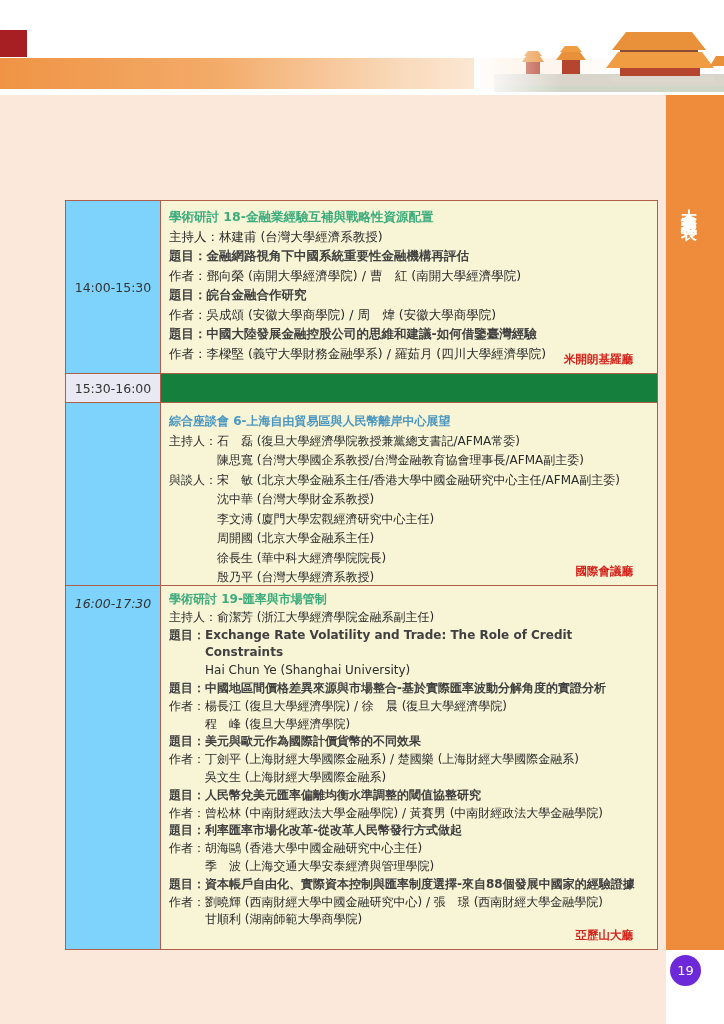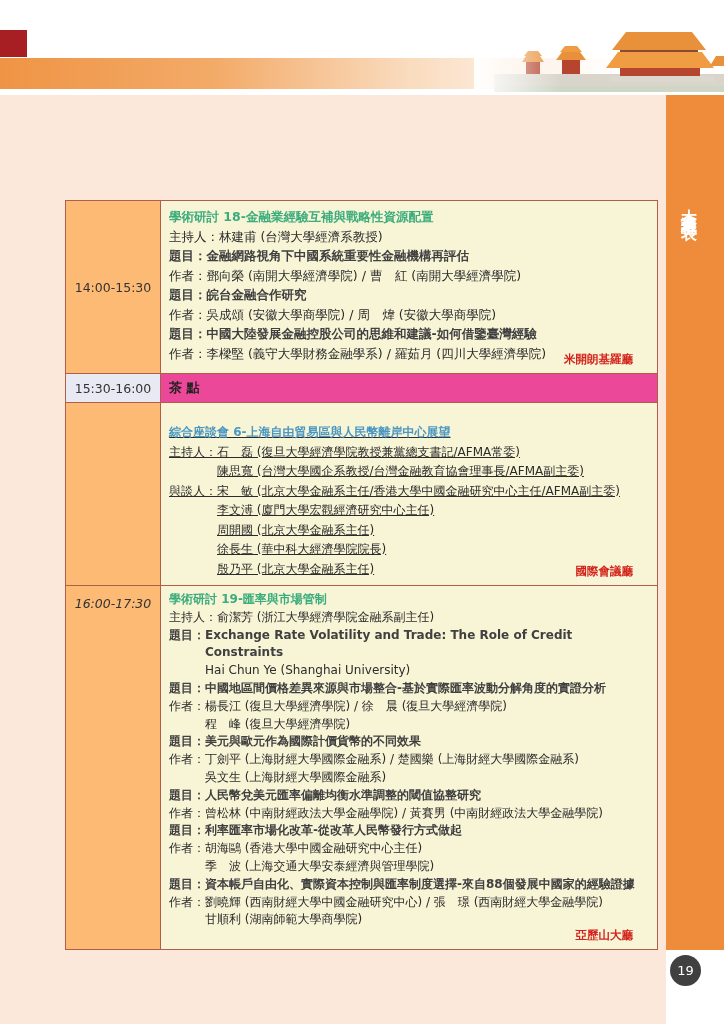--- a/index.html
+++ b/index.html
@@ -10,36 +10,36 @@
   .red-square{position:absolute;left:0;top:30px;width:27px;height:27px;background:#a81f23;}
   .orange-bar{position:absolute;left:0;top:58px;width:724px;height:31px;
       background:linear-gradient(90deg,#ef9445 0%,#f3ab69 30%,#f9d9ba 55%,#fdf0e3 72%,rgba(255,255,255,0) 85%);}
   .palace{position:absolute;right:0;top:22px;width:250px;height:74px;}
   
   #peach-bg{position:absolute;left:0;top:95px;width:666px;height:929px;background:#fbe8da;}
   #side-strip{position:absolute;left:666px;top:95px;width:58px;height:855px;background:#ef8c3c;}
   #side-title{position:absolute;left:678px;top:196px;writing-mode:vertical-rl;
       color:#fff;font-size:16px;letter-spacing:4px;font-weight:bold;}
   #page-badge{position:absolute;left:670px;top:955px;width:31px;height:31px;border-radius:50%;
-      background:#404040;color:#fff;font-size:13px;display:flex;align-items:center;justify-content:center;}
+      background:#6d28d9;color:#fff;font-size:13px;display:flex;align-items:center;justify-content:center;}
   
   #agenda{position:absolute;left:65px;top:200px;width:593px;border:1.5px solid #ae5e49;
       background:#f8f4d6;box-sizing:border-box;}
   .row{display:flex;border-top:1px solid #ae5e49;}
   .row:first-child{border-top:none;}
-  .cell-time{width:95px;flex:0 0 95px;background:#fdba74;border-right:1px solid #ae5e49;
+  .cell-time{width:95px;flex:0 0 95px;background:#7dd3fc;border-right:1px solid #ae5e49;
       display:flex;justify-content:center;font-size:12.5px;color:#333;box-sizing:border-box;}
   .cell-body{position:relative;flex:1;padding:0 6px 0 8px;box-sizing:border-box;overflow:hidden;}
   .r1{height:172px;} .r1 .cell-time{align-items:center;}
-  .r2{height:28px;background:#ec4899;} .r2 .cell-time{background:#e9e9f3;align-items:center;}
+  .r2{height:28px;background:#15803d;} .r2 .cell-time{background:#e9e9f3;align-items:center;}
   .r2 .cell-body{font-weight:bold;font-size:13px;line-height:28px;color:#222;}
   .r3{height:182px;}
   .r4{height:363px;} .r4 .cell-time{align-items:flex-start;padding-top:10px;font-style:italic;}
   .r1 .cell-body{padding-top:6px;font-size:12.5px;line-height:19.5px;}
-  .r3 .cell-body{padding-top:20px;font-size:12px;line-height:19.5px;text-decoration:underline;}
+  .r3 .cell-body{padding-top:9px;font-size:12px;line-height:19.5px;}
   .r4 .cell-body{padding-top:5px;font-size:12px;line-height:17.8px;}
   .ln{padding-left:3em;text-indent:-3em;}
   .ln.title-green{color:#3bac7c;font-weight:bold;padding-left:0;text-indent:0;}
   .ln.title-teal{color:#4a97c2;font-weight:bold;padding-left:0;text-indent:0;}
   .ln.topic{color:#404040;font-weight:bold;}
   .ln.host{padding-left:4em;text-indent:-4em;}
   .ln.cont3{padding-left:3em;text-indent:0;}
   .ln.cont4{padding-left:4em;text-indent:0;}
   .venue{position:absolute;right:24px;bottom:4px;color:#d3241c;font-weight:bold;font-size:11.5px;}
 </style>
@@ -97,34 +97,34 @@
         <div class="ln topic">題目：皖台金融合作研究</div>
         <div class="ln">作者：吳成頌 (安徽大學商學院) / 周　煒 (安徽大學商學院)</div>
         <div class="ln topic">題目：中國大陸發展金融控股公司的思維和建議-如何借鑒臺灣經驗</div>
         <div class="ln">作者：李樑堅 (義守大學財務金融學系) / 羅茹月 (四川大學經濟學院)</div>
         <div class="venue">米開朗基羅廳</div>
       </div>
     </div>
 
     <div class="row r2">
       <div class="cell-time">15:30-16:00</div>
-      <div class="cell-body">茶 點</div>
     </div>
 
     <div class="row r3">
       <div class="cell-time"></div>
       <div class="cell-body">
         <div class="ln title-teal">綜合座談會 6-上海自由貿易區與人民幣離岸中心展望</div>
         <div class="ln host">主持人：石　磊 (復旦大學經濟學院教授兼黨總支書記/AFMA常委)</div>
         <div class="ln cont4">陳思寬 (台灣大學國企系教授/台灣金融教育協會理事長/AFMA副主委)</div>
         <div class="ln host">與談人：宋　敏 (北京大學金融系主任/香港大學中國金融研究中心主任/AFMA副主委)</div>
+        <div class="ln cont4">沈中華 (台灣大學財金系教授)</div>
         <div class="ln cont4">李文溥 (廈門大學宏觀經濟研究中心主任)</div>
         <div class="ln cont4">周開國 (北京大學金融系主任)</div>
         <div class="ln cont4">徐長生 (華中科大經濟學院院長)</div>
-        <div class="ln cont4">殷乃平 (北京大學金融系主任)</div>
+        <div class="ln cont4">殷乃平 (台灣大學經濟系教授)</div>
         <div class="venue">國際會議廳</div>
       </div>
     </div>
 
     <div class="row r4">
       <div class="cell-time">16:00-17:30</div>
       <div class="cell-body">
         <div class="ln title-green">學術研討 19-匯率與市場管制</div>
         <div class="ln host">主持人：俞潔芳 (浙江大學經濟學院金融系副主任)</div>
         <div class="ln topic">題目：Exchange Rate Volatility and Trade: The Role of Credit Constraints</div>

